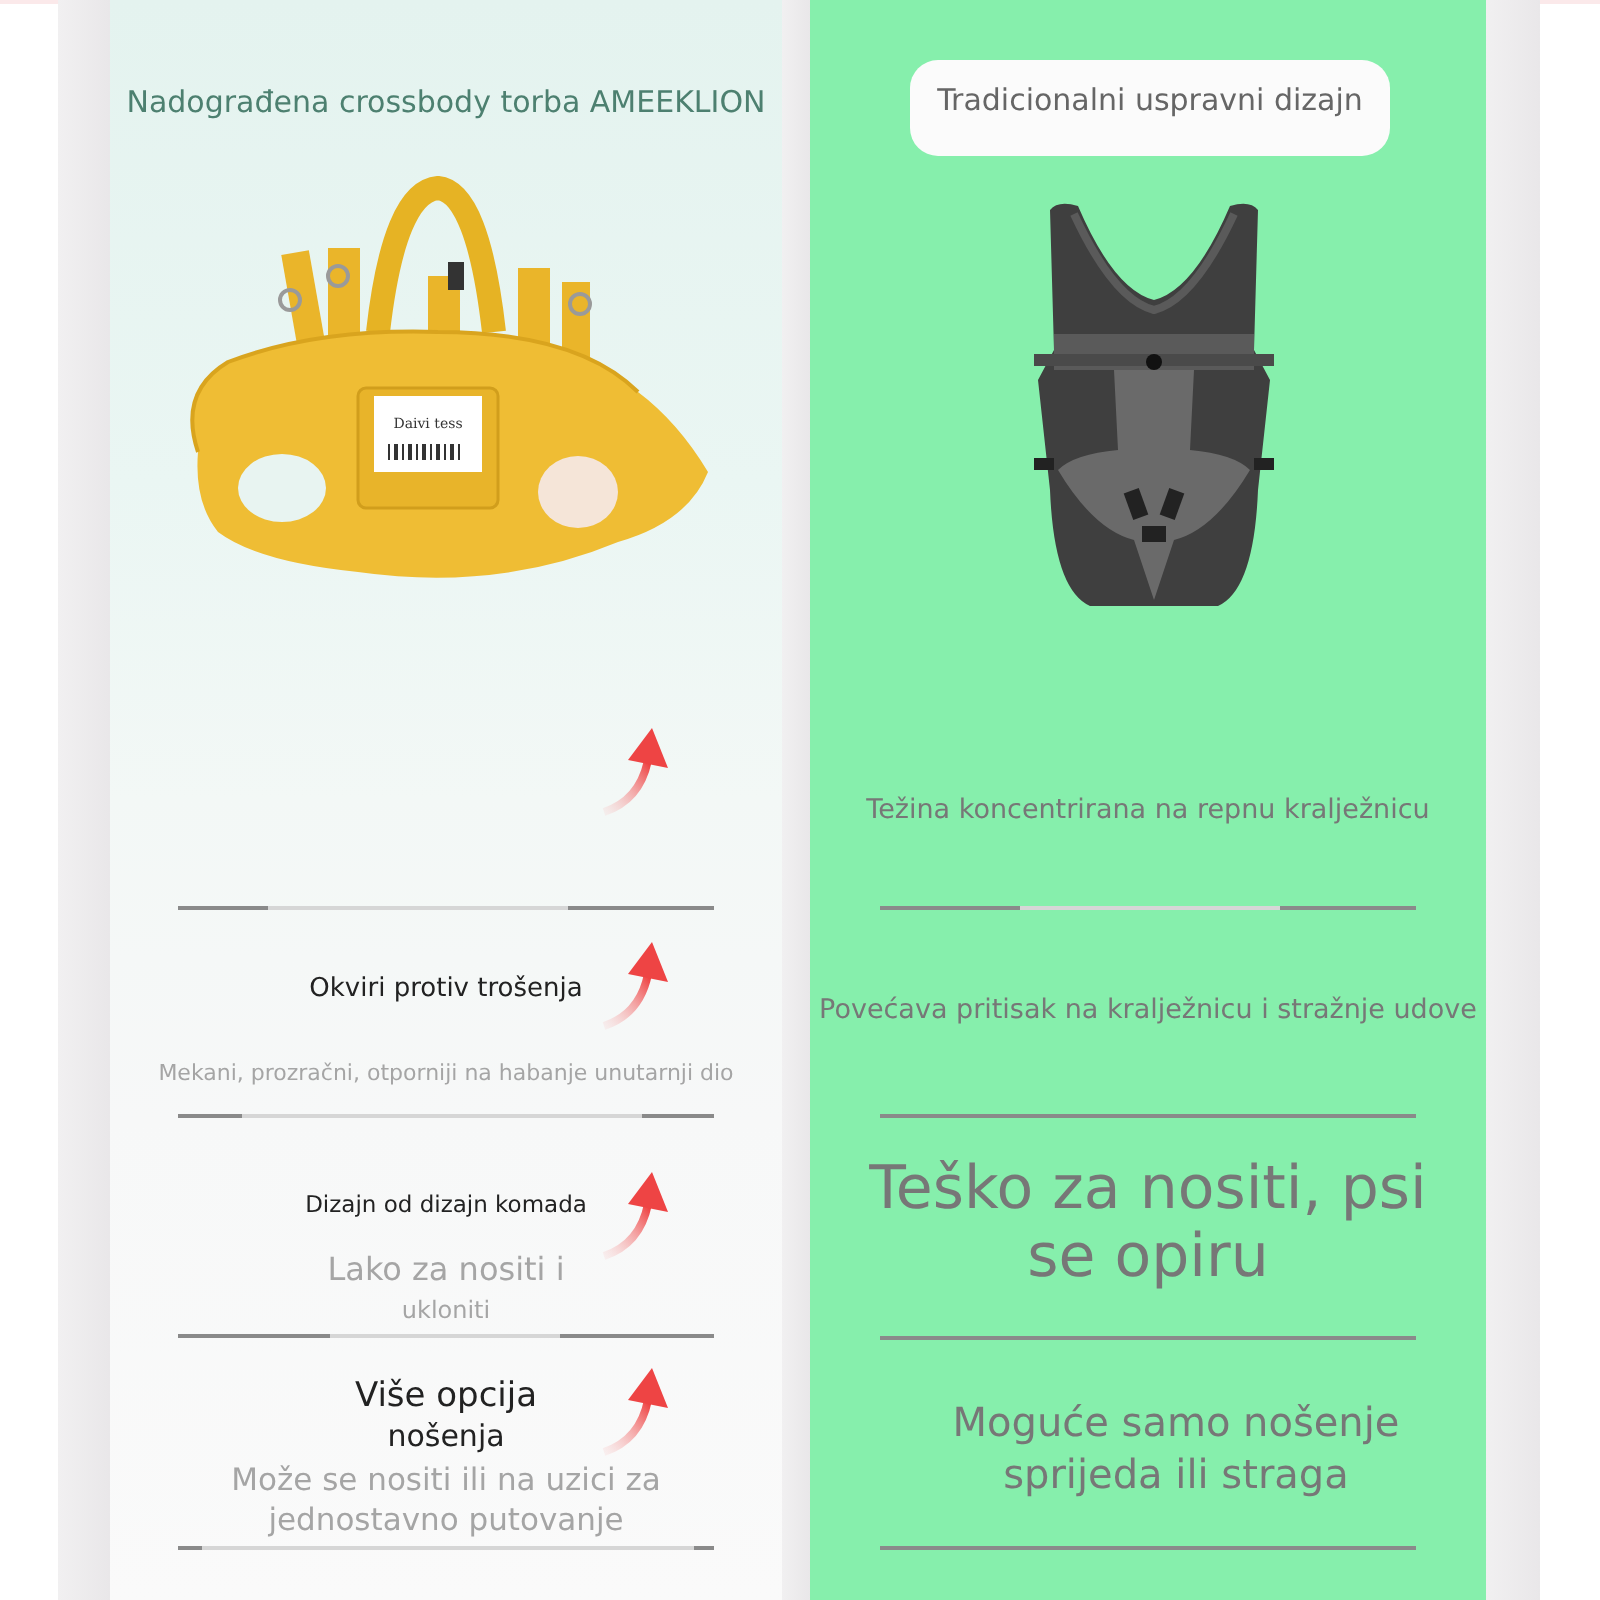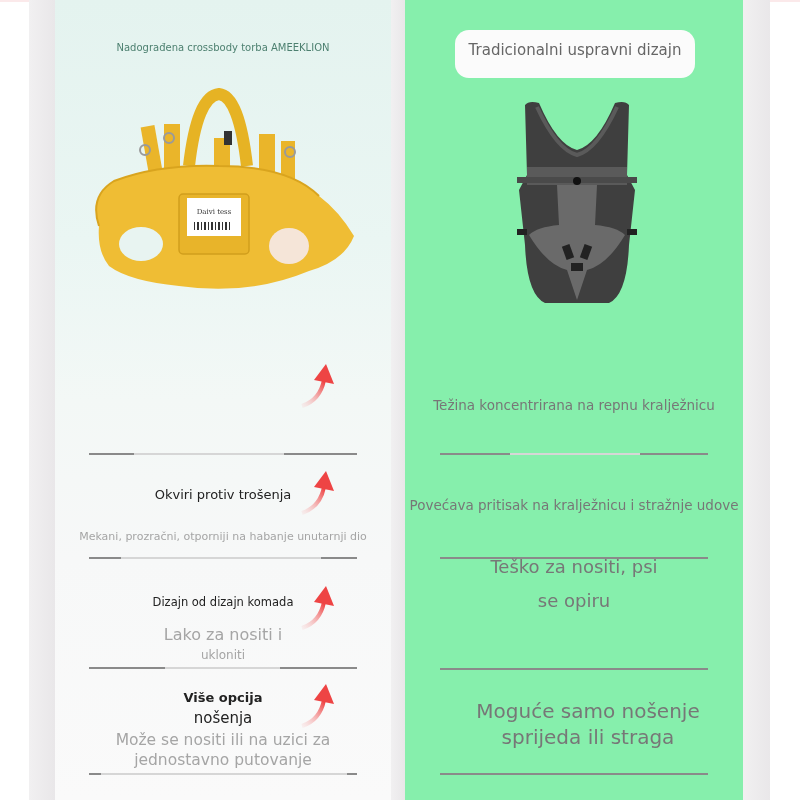--- a/index.html
+++ b/index.html
@@ -6,21 +6,21 @@
     html, body { width: 800px; height: 800px; overflow: hidden; background: #ffffff; }
     body { position: relative; font-family: "DejaVu Sans", "Liberation Sans", sans-serif; }
     .gutter { position: absolute; top: 0; height: 800px; background: linear-gradient(90deg, #f1f0f1, #e9e7e9); }
     .gutter.left { left: 29px; width: 26px; }
     .gutter.mid { left: 391px; width: 14px; }
     .gutter.right { left: 743px; width: 27px; }
     .topline { position: absolute; top: 0; left: 0; width: 800px; height: 2px; background: #fbe9ea; }
     .panel { position: absolute; top: 0; height: 800px; }
     .panel.left { left: 55px; width: 336px; background: linear-gradient(180deg, #e4f3ef 0%, #eaf6f3 30%, #f3f8f6 50%, #f7f8f8 70%, #fafafa 100%); }
     .panel.right { left: 405px; width: 338px; background: #86efac; }
-    .title-left { position: absolute; top: 42px; left: 0; width: 336px; text-align: center; font-size: 10px; color: #4d8070; }
+    .title-left { position: absolute; top: 42px; left: 0; width: 336px; text-align: center; font-size: 15px; color: #4d8070; }
     .title-right { position: absolute; top: 30px; left: 50px; width: 240px; height: 48px; line-height: 40px; text-align: center; font-size: 15px; color: #666666; background: #fbfbfb; border-radius: 14px; }
     .img-box { position: absolute; }
     .feature { position: absolute; left: 0; width: 336px; text-align: center; }
     .f-title { font-size: 12.5px; color: #222; line-height: 15px; }
     .f-desc { color: #a5a5a5; }
     .rule { position: absolute; height: 2px; background: #8a8a8a; }
     .rule .hl { position: absolute; top: 0; height: 2px; background: #d6d6d6; }
     .arrow { position: absolute; width: 36px; height: 46px; }
     .rtext { position: absolute; left: 0; width: 338px; text-align: center; color: #777; }
   </style>
@@ -90,21 +90,21 @@
   <div class="feature" style="top:595px;">
     <div class="f-title" style="font-size:11.5px;">Dizajn od dizajn komada</div>
     <div class="f-desc" style="font-size:16px;line-height:21px;margin-top:14px;">Lako za nositi i</div>
     <div class="f-desc" style="font-size:12px;line-height:21px;">ukloniti</div>
   </div>
   <div class="rule" style="top:667px;left:34px;width:268px;">
       <div class="hl" style="left:76px;width:115px;"></div>
     </div>
 
   <div class="feature" style="top:688px;">
-    <div class="f-title" style="font-size:13px;line-height:20px;font-weight:bold;">Više opcija</div>
+    <div class="f-title" style="font-size:17px;line-height:20px;">Više opcija</div>
     <div class="f-title" style="font-size:15px;line-height:20px;">nošenja</div>
     <div class="f-desc" style="font-size:15.5px;line-height:20px;margin-top:2px;">Može se nositi ili na uzici za</div>
     <div class="f-desc" style="font-size:15.5px;line-height:20px;">jednostavno putovanje</div>
   </div>
   <div class="rule" style="top:773px;left:34px;width:268px;">
       <div class="hl" style="left:12px;width:246px;"></div>
     </div>
 
   <svg class="arrow" style="left:245px;top:362px;" viewBox="0 0 36 46">
     <defs>
@@ -150,21 +150,21 @@
   </div>
 
   <div class="rtext" style="top:397px;font-size:13.5px;">Težina koncentrirana na repnu kralježnicu</div>
   <div class="rule" style="top:453px;left:35px;width:268px;">
       <div class="hl" style="left:70px;width:130px;"></div>
     </div>
 
   <div class="rtext" style="top:497px;font-size:13.5px;">Povećava pritisak na kralježnicu i stražnje udove</div>
   <div class="rule" style="top:557px;left:35px;width:268px;"></div>
 
-  <div class="rtext" style="top:550px;font-size:18px;line-height:34px;">
+  <div class="rtext" style="top:578px;font-size:30px;line-height:34px;">
     <div>Teško za nositi, psi</div>
     <div>se opiru</div>
   </div>
   <div class="rule" style="top:668px;left:35px;width:268px;"></div>
 
   <div class="rtext" style="top:698px;font-size:20px;line-height:26px;padding-left:28px;">
     <div>Moguće samo nošenje</div>
     <div>sprijeda ili straga</div>
   </div>
   <div class="rule" style="top:773px;left:35px;width:268px;"></div>

